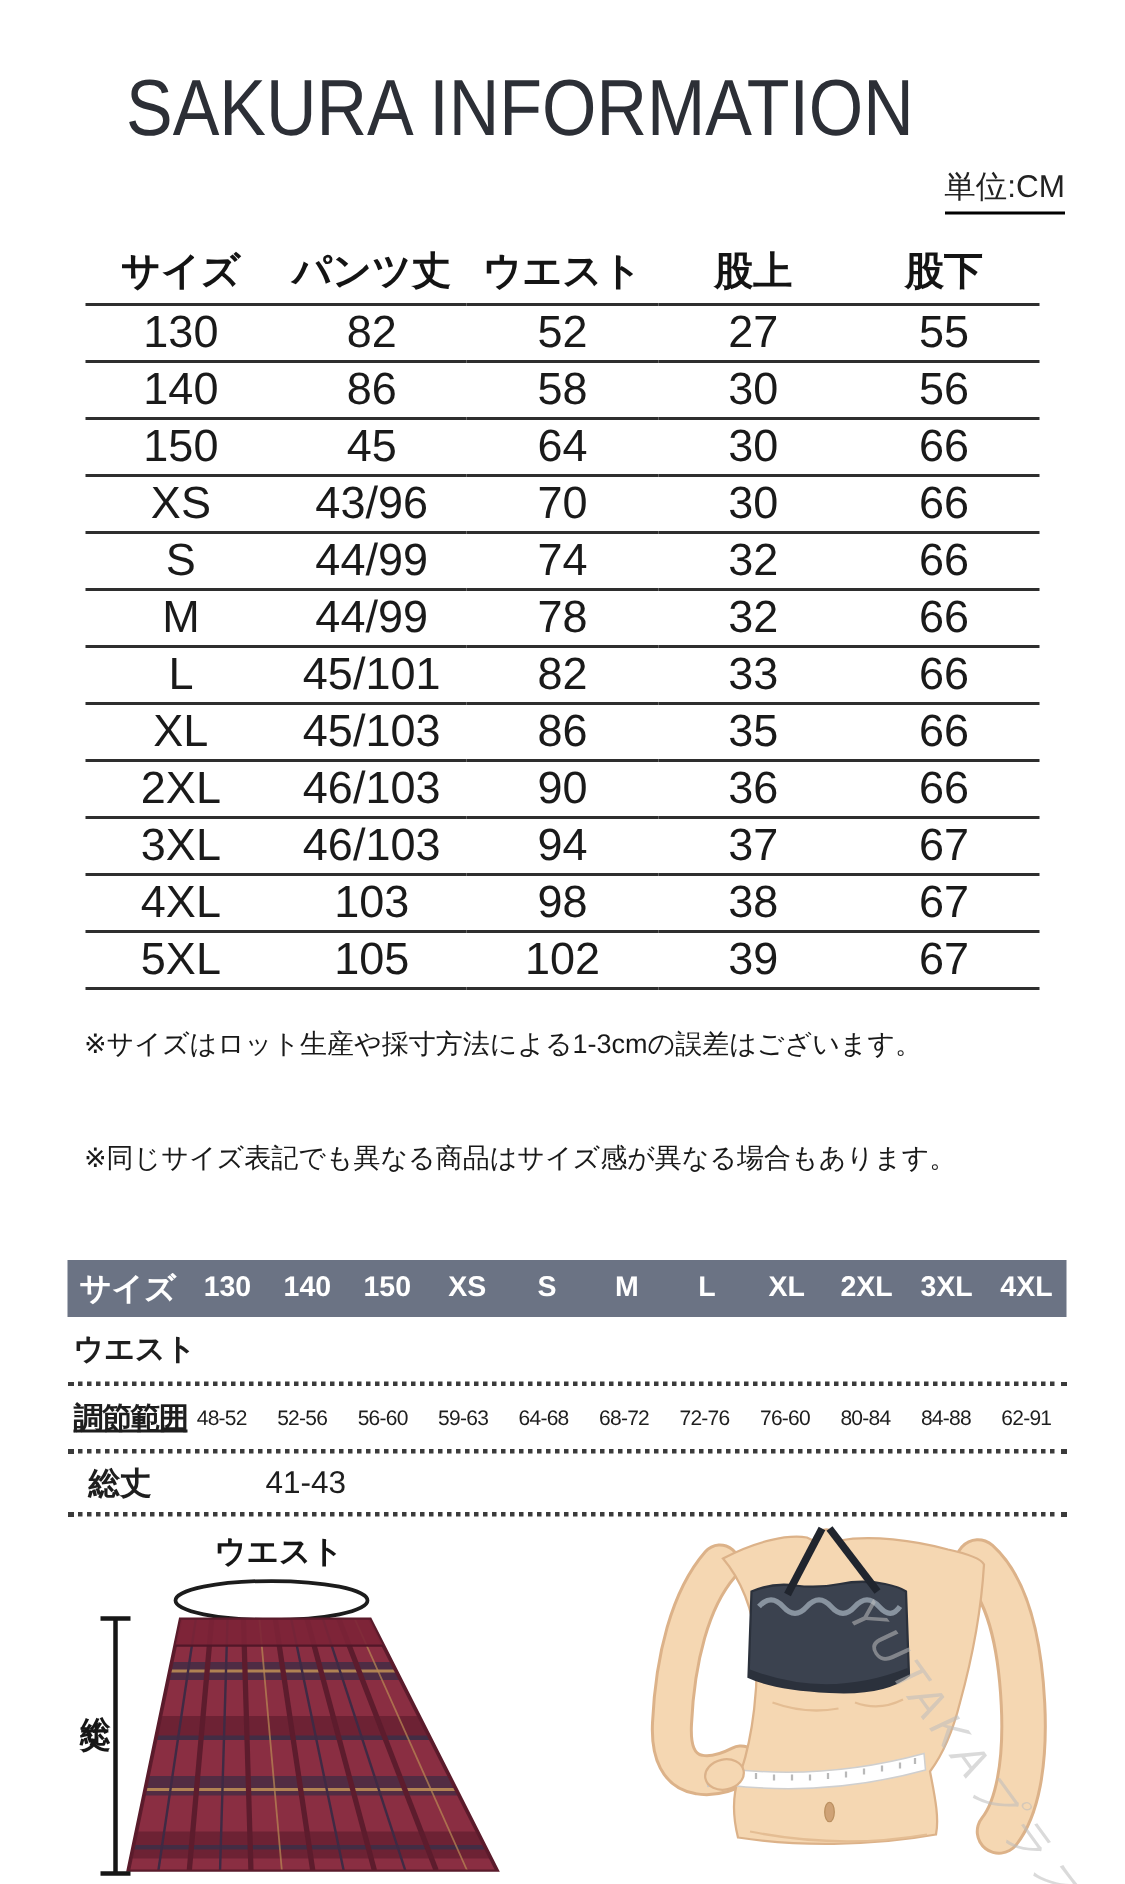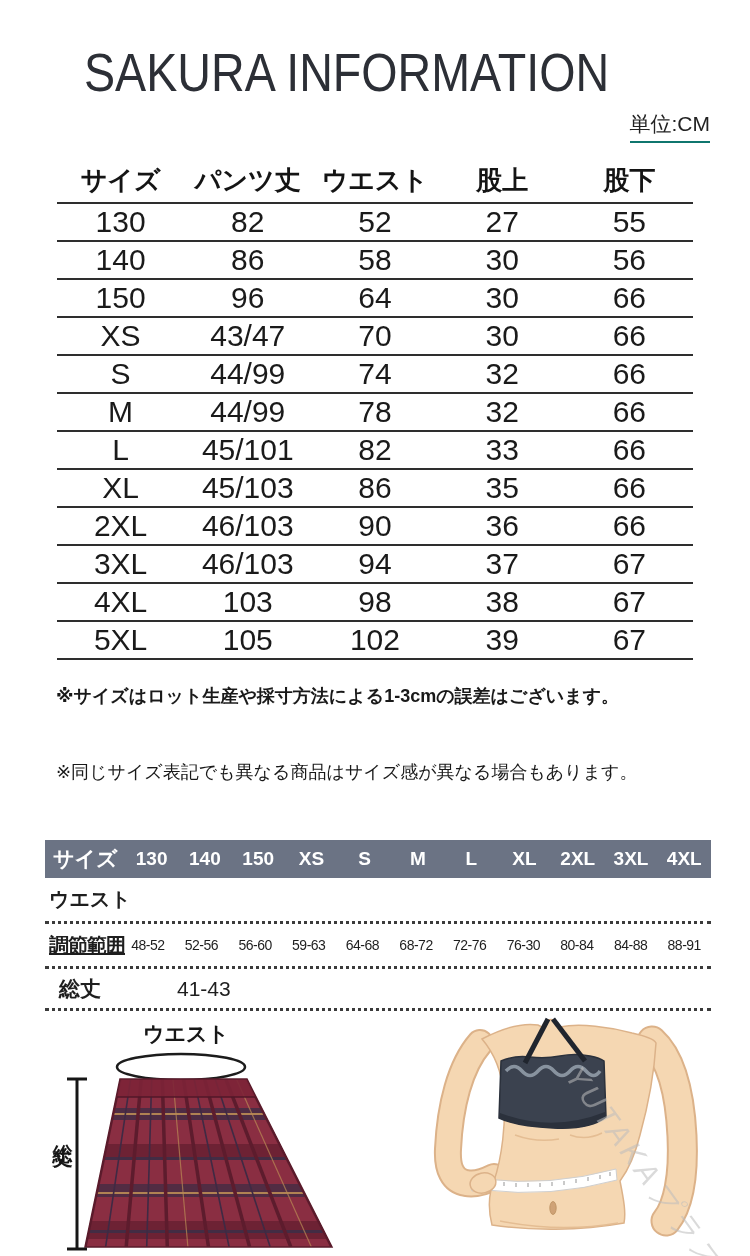--- a/index.html
+++ b/index.html
@@ -9,36 +9,36 @@
     background:#ffffff; overflow:hidden; color:#1e1e1e;
     font-family:"Liberation Sans","DejaVu Sans",sans-serif;
   }
   .title {
     position:absolute; left:84px; top:28px; font-size:53px; line-height:1.1;
     color:#2c2f36; white-space:nowrap; transform:scaleX(0.88);
     transform-origin:left top; letter-spacing:0px; font-weight:400;
   }
   .unit {
     position:absolute; top:94px; right:40px; font-size:21px; color:#222;
-    border-bottom:2px solid #0f766e; padding-bottom:3px; font-weight:400;
+    border-bottom:2px solid #000000; padding-bottom:3px; font-weight:400;
   }
   table.t1 {
     position:absolute; left:57px; top:142px; width:636px;
     border-collapse:collapse; table-layout:fixed;
   }
   table.t1 th {
     font-size:26px; font-weight:bold; height:44px; text-align:center;
     border-bottom:2px solid #2e2e2e; padding:0; color:#141414;
   }
   table.t1 td {
     font-size:30px; font-weight:400; height:36px; text-align:center;
     border-bottom:2px solid #2e2e2e; padding:0; color:#1a1a1a;
   }
   .note { position:absolute; left:56px; font-size:18px; color:#191919; white-space:nowrap; }
-  .note1 { top:668px;font-weight:bold; } .note2 { top:706px; } .note3 { top:744px; }
+  .note1 { top:668px; } .note2 { top:706px; } .note3 { top:744px; }
 
   .t2 { position:absolute; left:45px; top:824px; width:666px; }
   .t2-head { display:flex; align-items:center; height:38px; color:#fff; }
   .t2-head .lbl { width:72px; padding-left:8px; font-weight:bold; font-size:21px; flex:none; }
   .t2 .cells { display:flex; flex:1; min-width:0; }
   .t2 .cells span { flex:1; text-align:center; white-space:nowrap; }
   .t2-head .cells span { font-size:19px; font-weight:bold; }
   .t2-row { display:flex; align-items:center; border-bottom:3px dotted #3b3b3b; }
   .t2-row .lbl { width:72px; padding-left:4px; font-weight:bold; flex:none; white-space:nowrap; }
   .row-waist { height:43px; } .row-waist .lbl { font-size:20px; }
@@ -90,28 +90,28 @@
       </tr>
       <tr>
         <td>140</td>
           <td>86</td>
           <td>58</td>
           <td>30</td>
           <td>56</td>
       </tr>
       <tr>
         <td>150</td>
-          <td>96</td>
+          <td>45</td>
           <td>64</td>
           <td>30</td>
           <td>66</td>
       </tr>
       <tr>
         <td>XS</td>
-          <td>43/47</td>
+          <td>43/96</td>
           <td>70</td>
           <td>30</td>
           <td>66</td>
       </tr>
       <tr>
         <td>S</td>
           <td>44/99</td>
           <td>74</td>
           <td>32</td>
           <td>66</td>
@@ -194,24 +194,24 @@
     <div class="t2-row row-range">
       <span class="lbl">調節範囲</span>
       <span class="cells">
         <span>48-52</span>
         <span>52-56</span>
         <span>56-60</span>
         <span>59-63</span>
         <span>64-68</span>
         <span>68-72</span>
         <span>72-76</span>
-        <span>76-30</span>
+        <span>76-60</span>
         <span>80-84</span>
         <span>84-88</span>
-        <span>88-91</span>
+        <span>62-91</span>
       </span>
     </div>
     <div class="t2-row row-length">
       <span class="lbl">総丈</span>
       <span class="val">41-43</span>
     </div>
   </div>
 
   <svg class="illu skirt-svg" width="320" height="256" viewBox="0 0 320 256">
     <defs>

